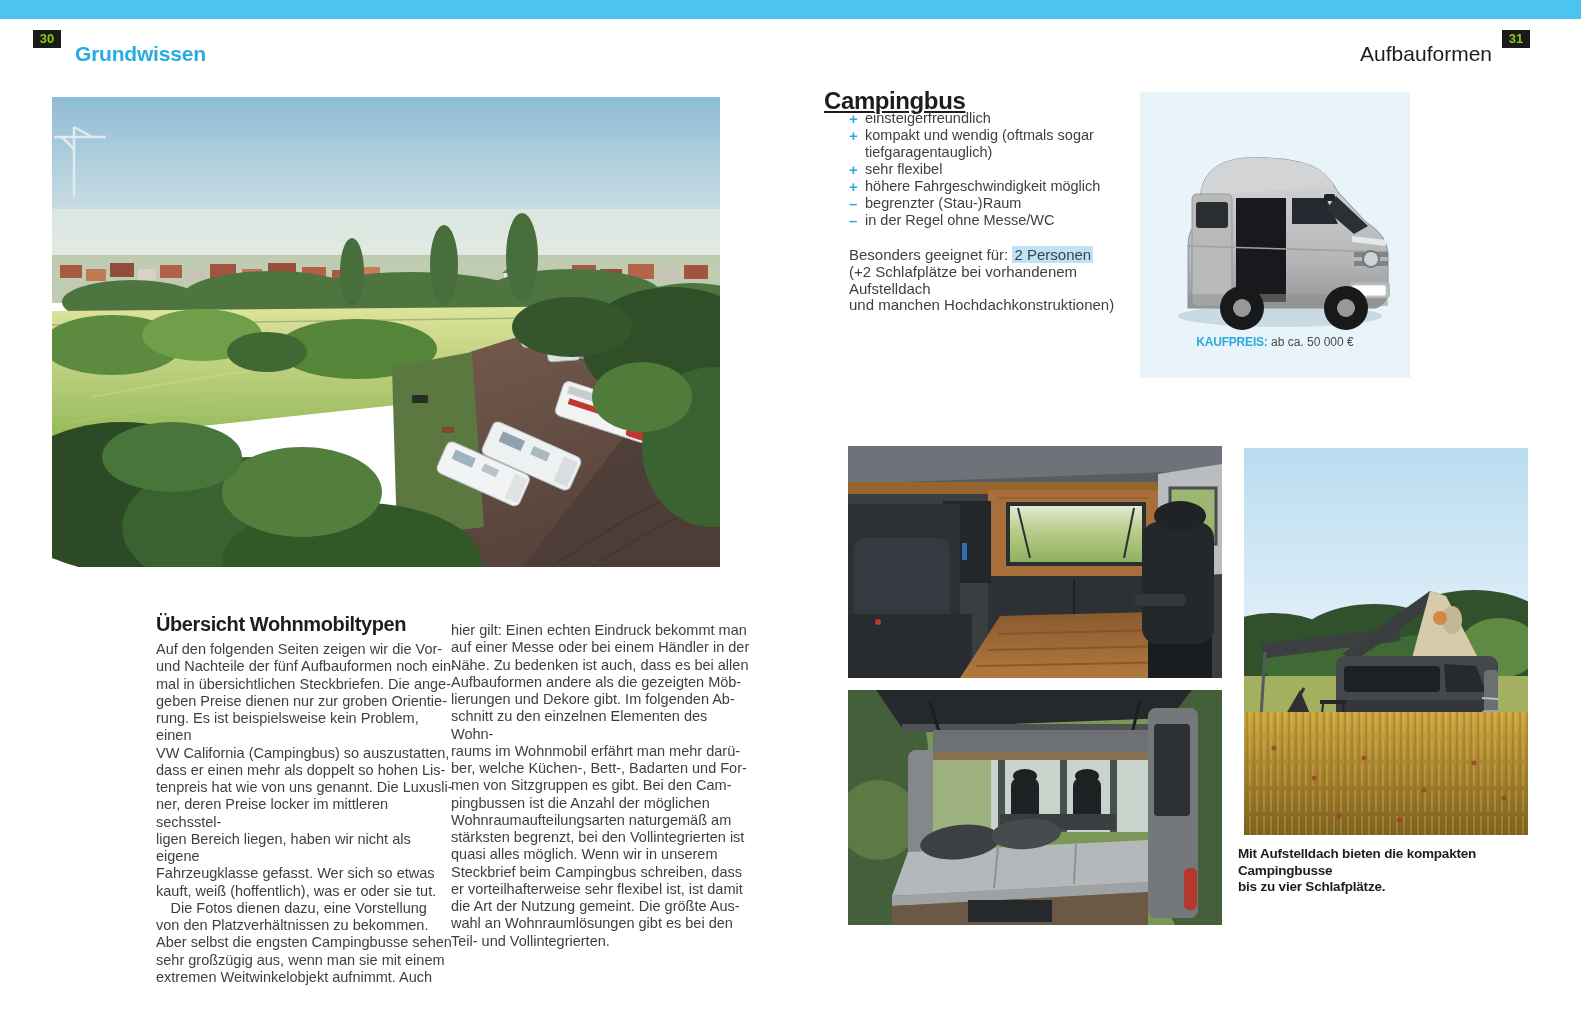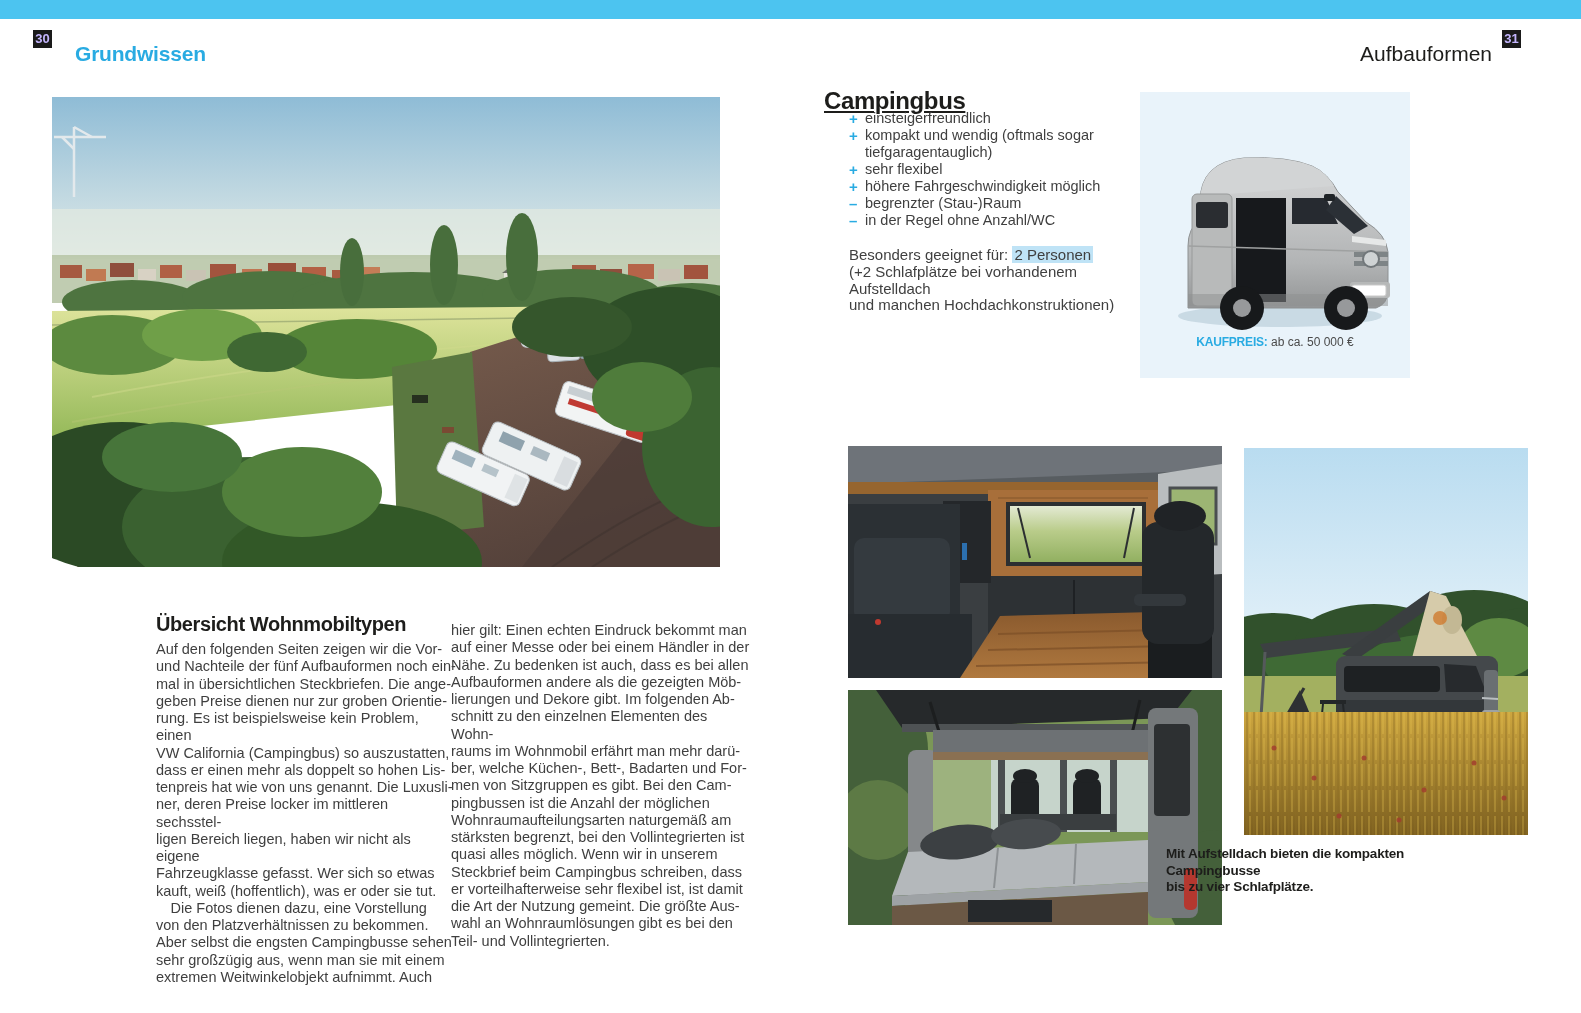--- a/index.html
+++ b/index.html
@@ -4,33 +4,33 @@
 <style>
   :root{
     --topbar:#4cc4f0; --accent:#29abe2; --highlight:#bfe3f6; --pricebox:#e9f3fa;
     --ink:#1d1d1b; --body:#3f3f3f; --headerbox:#1a1a1a;
   }
   *{margin:0;padding:0;box-sizing:border-box;}
   html,body{background:#ffffff;}
   body{font-family:"Liberation Sans",sans-serif;color:var(--body);}
   #spread{position:relative;width:1581px;height:1013px;background:#fff;overflow:hidden;}
   .topbar{position:absolute;left:0;top:0;width:100%;height:19px;background:var(--topbar);}
-  .pagenum{position:absolute;top:30px;width:19px;height:18px;background:var(--headerbox);
-    color:#c4b5fd;font-weight:bold;font-size:13px;text-align:center;line-height:18px;}
+  .pagenum{position:absolute;top:30px;width:28px;height:18px;background:var(--headerbox);
+    color:#84cc16;font-weight:bold;font-size:13px;text-align:center;line-height:18px;}
   .pagenum.left{left:33px;} .pagenum.right{left:1502px;}
   .runhead{position:absolute;top:45px;font-size:21px;line-height:17px;}
   .runhead.left{left:75px;color:var(--accent);font-weight:bold;letter-spacing:-0.2px;}
   .runhead.right{right:89px;color:var(--ink);margin-left:20px;}
   .photo{position:absolute;overflow:hidden;}
   .photo svg{display:block;}
   .prelines{white-space:pre-line;}
   .sidecap{position:absolute;font-size:13.5px;line-height:15.5px;font-weight:bold;
     color:var(--ink);letter-spacing:-0.2px;}
   .cap-left{left:52px;top:622px;width:110px;}
-  .cap-right{left:1166px;top:846px;width:300px;line-height:16.5px;}
+  .cap-right{left:1238px;top:846px;width:300px;line-height:16.5px;}
   .art-title{position:absolute;left:156px;top:613px;font-size:20px;font-weight:bold;
     color:var(--ink);letter-spacing:-0.4px;}
   .col{position:absolute;width:300px;font-size:14.5px;line-height:17.25px;color:var(--body);}
   .col1{left:156px;top:641px;}
   .col2{left:451px;top:622px;}
   .cb-title{position:absolute;left:824px;top:87px;font-size:24px;font-weight:bold;
     color:var(--ink);letter-spacing:-0.4px;text-decoration:underline;}
   .cb-list{position:absolute;left:849px;top:110px;width:300px;list-style:none;}
   .cb-row{display:flex;align-items:flex-start;font-size:14.5px;line-height:17px;}
   .pm{flex:0 0 16px;color:var(--accent);font-weight:bold;font-size:15px;line-height:17px;}
@@ -251,21 +251,21 @@
     <li class="cb-row">
       <span class="pm">+</span>
       <span class="txt">höhere Fahrgeschwindigkeit möglich</span>
       </li>
     <li class="cb-row">
       <span class="pm">–</span>
       <span class="txt">begrenzter (Stau-)Raum</span>
       </li>
     <li class="cb-row">
       <span class="pm">–</span>
-      <span class="txt">in der Regel ohne Anzahl/WC</span>
+      <span class="txt">in der Regel ohne Messe/WC</span>
       </li>
   </ul>
 
   <div class="suit">
     <span>Besonders geeignet für: </span><span class="hl">2 Personen</span>
     <div class="prelines">(+2 Schlafplätze bei vorhandenem Aufstelldach
 und manchen Hochdachkonstruktionen)</div>
   </div>
 
   <div class="pricebox">

